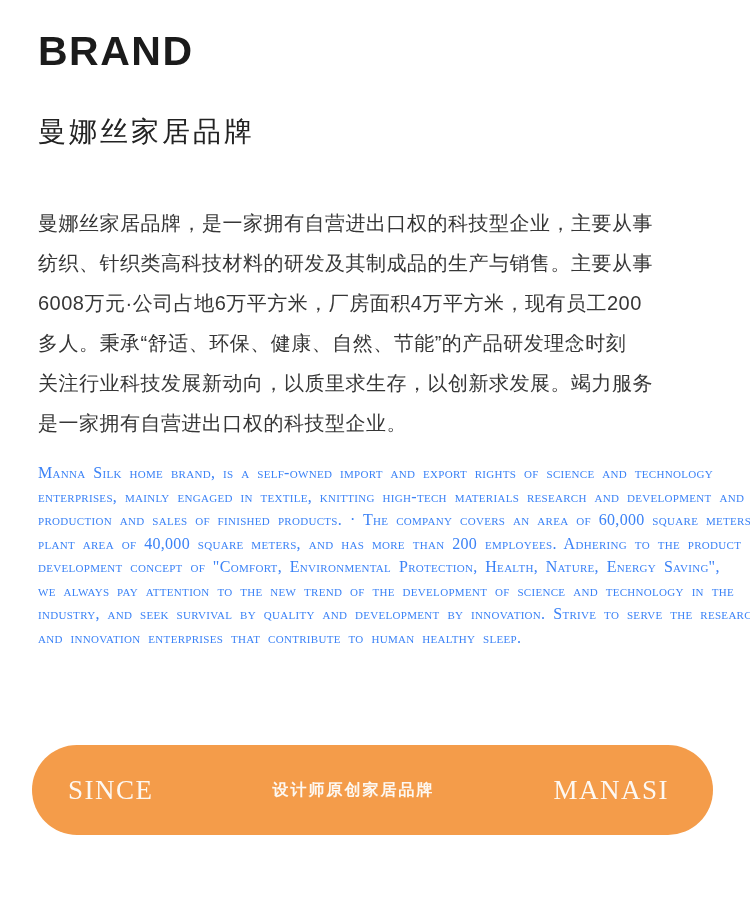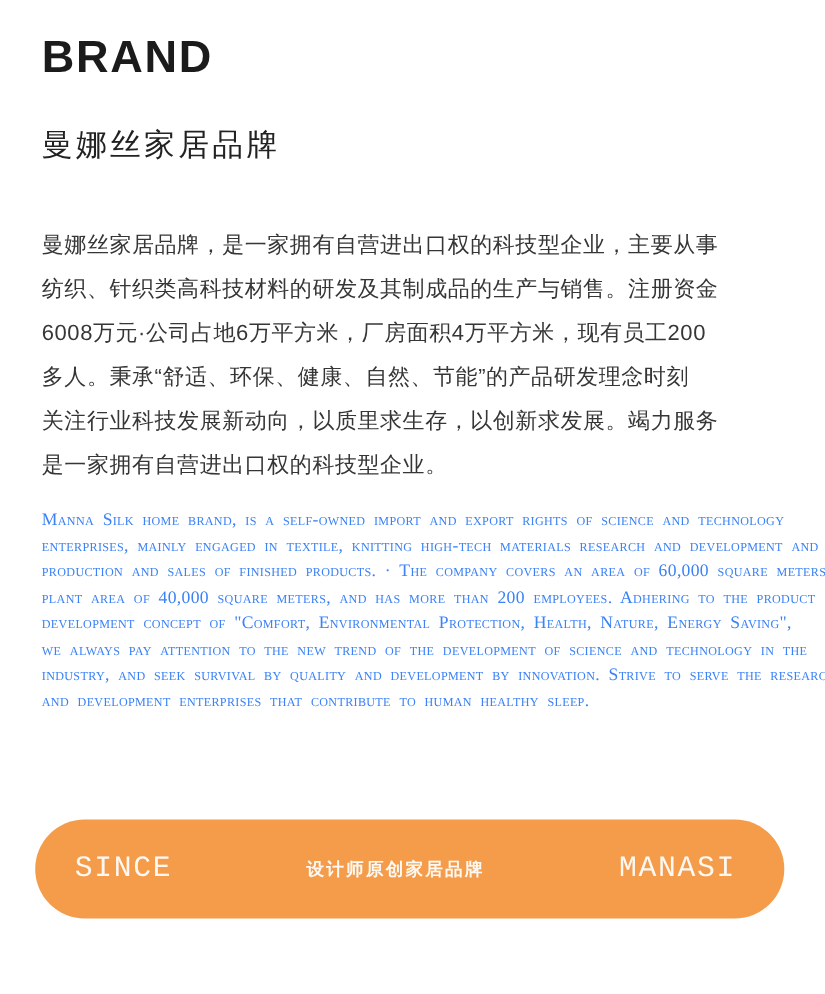--- a/index.html
+++ b/index.html
@@ -59,21 +59,21 @@
     left: 32px;
     top: 745px;
     width: 681px;
     height: 90px;
     border-radius: 45px;
     background: var(--accent);
     display: flex;
     align-items: center;
     justify-content: space-between;
     padding: 0 44px 0 36px;
-    font-family: Liberation Mono, monospace;
+    font-family: Liberation Serif, serif;
     color: var(--badge-text);
     gap: 10px;
   }
   .badge .side {
     font-size: 27px;
     letter-spacing: 1.5px;
   }
   .badge .center {
     font-size: 16px;
     font-weight: 700;
@@ -86,36 +86,36 @@
 <div class="page">
 
   <h1 class="title">
     <span>BRAND</span>
   </h1>
 
   <h2 class="subtitle">曼娜丝家居品牌</h2>
 
   <div class="cn-paragraph">
       <div class="line">曼娜丝家居品牌，是一家拥有自营进出口权的科技型企业，主要从事</div>
-      <div class="line">纺织、针织类高科技材料的研发及其制成品的生产与销售。注册资金</div>
+      <div class="line">纺织、针织类高科技材料的研发及其制成品的生产与销售。主要从事</div>
       <div class="line">6008万元·公司占地6万平方米，厂房面积4万平方米，现有员工200</div>
       <div class="line">多人。秉承“舒适、环保、健康、自然、节能”的产品研发理念时刻</div>
       <div class="line">关注行业科技发展新动向，以质里求生存，以创新求发展。竭力服务</div>
       <div class="line">是一家拥有自营进出口权的科技型企业。</div>
     </div>
 
   <div class="en-paragraph">
       <div class="line">Manna Silk home brand, is a self-owned import and export rights of science and technology</div>
       <div class="line">enterprises, mainly engaged in textile, knitting high-tech materials research and development and</div>
       <div class="line">production and sales of finished products. · The company covers an area of 60,000 square meters,</div>
       <div class="line">plant area of 40,000 square meters, and has more than 200 employees. Adhering to the product</div>
       <div class="line">development concept of "Comfort, Environmental Protection, Health, Nature, Energy Saving",</div>
       <div class="line">we always pay attention to the new trend of the development of science and technology in the</div>
       <div class="line">industry, and seek survival by quality and development by innovation. Strive to serve the research</div>
-      <div class="line">and development enterprises that contribute to human healthy sleep.</div>
+      <div class="line">and innovation enterprises that contribute to human healthy sleep.</div>
     </div>
 
   <div class="badge">
     <span class="side">SINCE</span>
     <span class="center">设计师原创家居品牌</span>
     <span class="side">MANASI</span>
   </div>
 
 </div>
 

